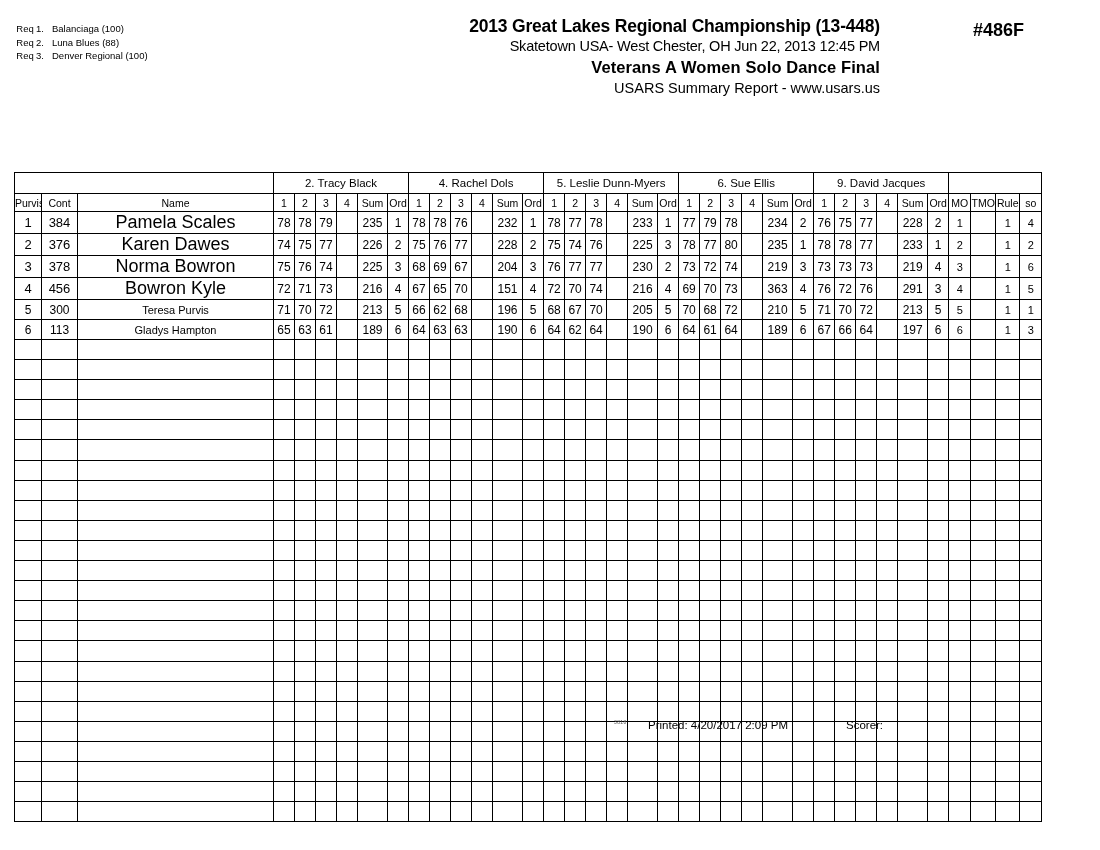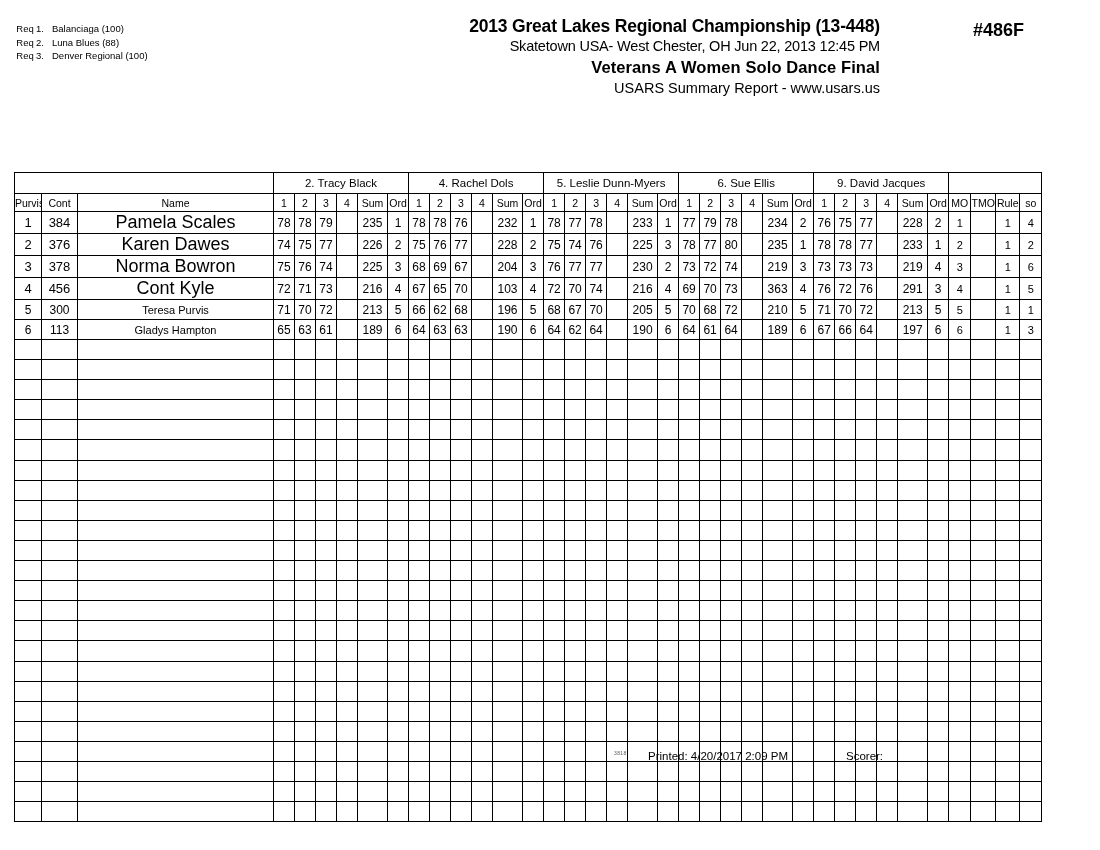--- a/index.html
+++ b/index.html
@@ -145,21 +145,21 @@
 
   
   tr.cutline td { border-bottom: 4px solid #000; }
   
   tr.subhdr td { border-bottom: 2px solid #000; }
 
   
   #footer {
     position: absolute;
     left: 14px;
-    top: 750px;
+    top: 719px;
     width: 1028px;
     height: 22px;
     font-size: 11.5px;
   }
   #tiny-code {
     position: absolute;
     left: 600px;
     top: 0px;
     font-size: 5px;
     color: #555;
@@ -416,32 +416,32 @@
         <td class="c-sum">219</td>
         <td class="ord">4</td>
         <td class="c-mo">3</td>
         <td class="c-tmo"></td>
         <td class="c-rule">1</td>
         <td class="c-so">6</td>
       </tr>
       <tr class="datarow medal cutline">
         <td class="c-place">4</td>
         <td class="c-cont">456</td>
-        <td class="c-name">Cont Kyle</td>
+        <td class="c-name">Bowron Kyle</td>
         <td class="c-score">72</td>
         <td class="c-score">71</td>
         <td class="c-score">73</td>
         <td class="c-score"></td>
         <td class="c-sum">216</td>
         <td class="ord">4</td>
         <td class="c-score">67</td>
         <td class="c-score">65</td>
         <td class="c-score">70</td>
         <td class="c-score"></td>
-        <td class="c-sum">103</td>
+        <td class="c-sum">151</td>
         <td class="ord">4</td>
         <td class="c-score">72</td>
         <td class="c-score">70</td>
         <td class="c-score">74</td>
         <td class="c-score"></td>
         <td class="c-sum">216</td>
         <td class="ord">4</td>
         <td class="c-score">69</td>
         <td class="c-score">70</td>
         <td class="c-score">73</td>

